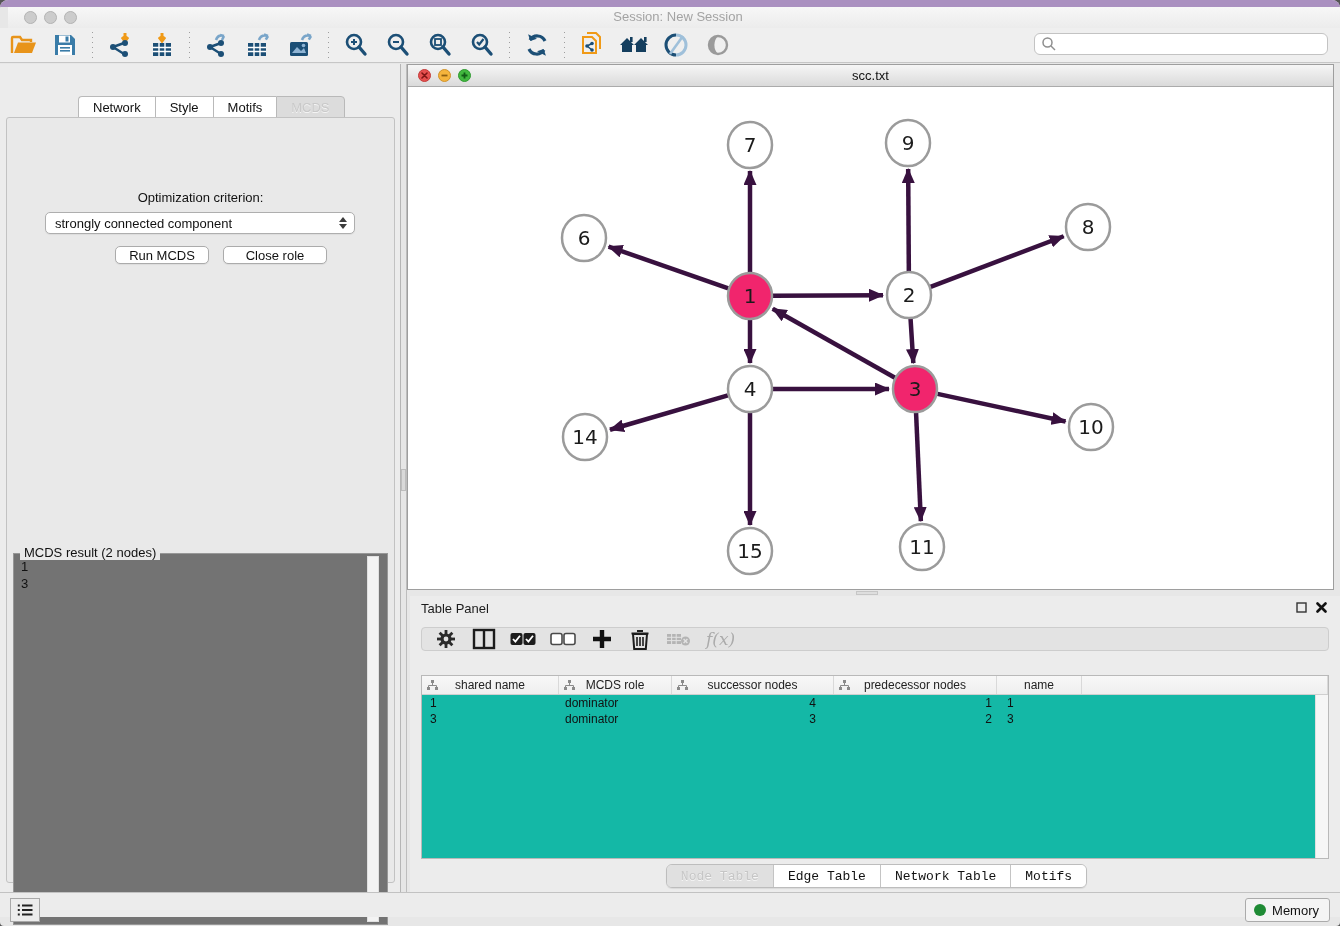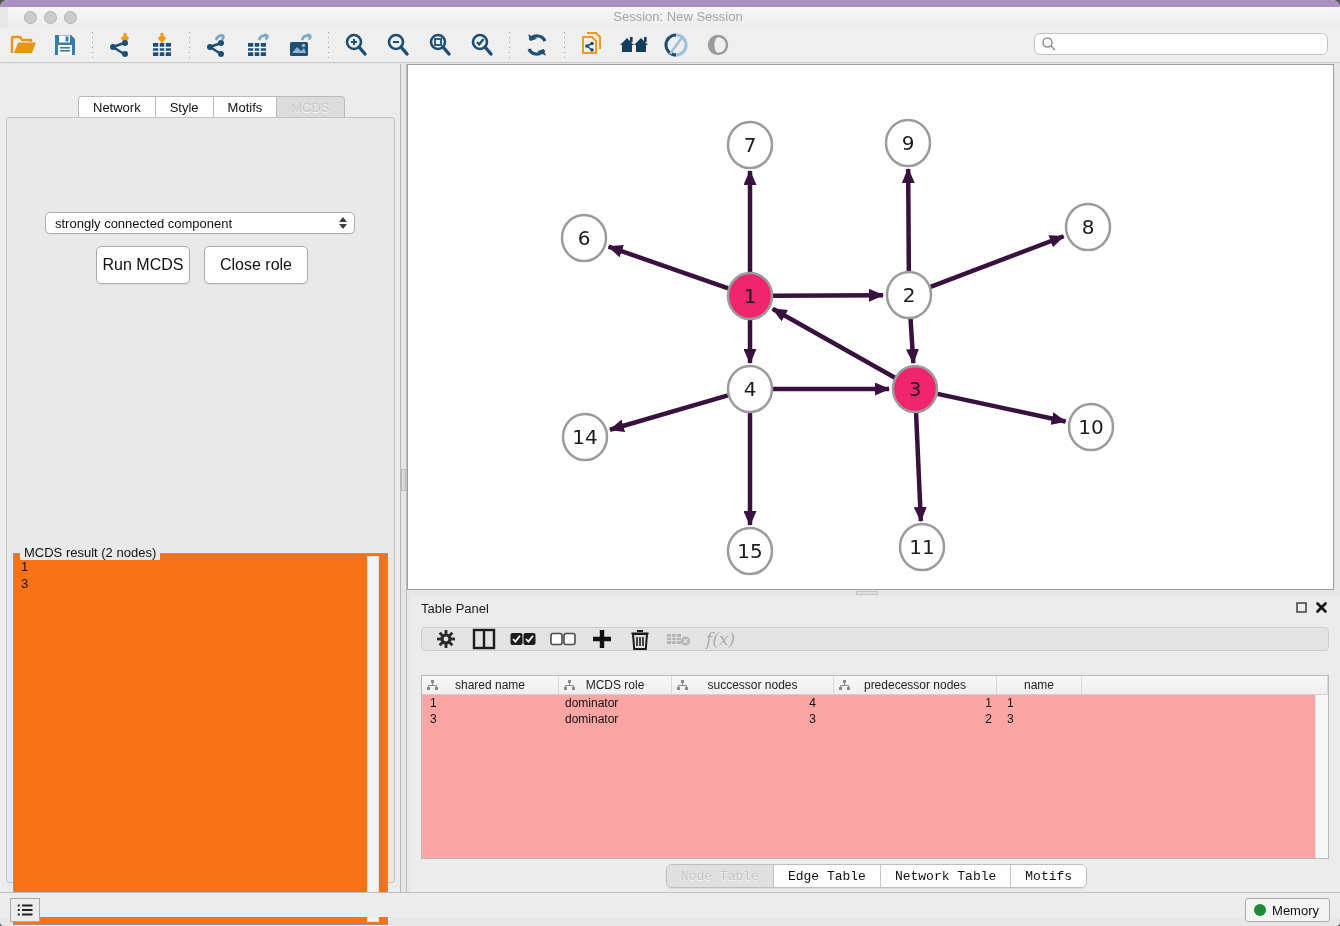--- a/index.html
+++ b/index.html
@@ -42,27 +42,27 @@
   .cp-content { position:absolute; left:6px; top:53px; width:389px; height:766px; background:#e9e9e9;
                 border:1px solid #c2c2c2; border-radius:3px; }
   .opt-label { position:absolute; left:0; width:100%; top:72px; text-align:center; font-size:13px; color:#111; }
   .dropdown { position:absolute; left:38px; top:94px; width:310px; height:22px; background:#fff;
               border:1px solid #aeaeae; border-radius:5px; display:flex; align-items:center; padding:0 22px 0 9px;
               font-size:13px; color:#111; box-shadow:0 1px 1px rgba(0,0,0,.06); }
   .stepper { position:absolute; right:7px; top:4px; display:flex; flex-direction:column; gap:2px; }
   .stepper i { width:0; height:0; border-left:4px solid transparent; border-right:4px solid transparent; }
   .stepper .up { border-bottom:5px solid #3c3c3c; }
   .stepper .dn { border-top:5px solid #3c3c3c; }
-  .cp-btn { position:absolute; top:128px; height:38px; background:#fff; border:1px solid #ababab;
-            border-radius:5px; font-size:16px; color:#111; display:flex; align-items:center; justify-content:center;
-            box-shadow:0 1px 1px rgba(0,0,0,.06); }
+  .cp-btn { position:absolute; top:128px; height:18px; background:#fff; border:1px solid #ababab;
+            border-radius:5px; font-size:13px; color:#111; display:flex; align-items:center; justify-content:center;
+            box-shadow:0 1px 1px rgba(0,0,0,.06);margin-left:19px; }
   .btn-run { left:89px; width:94px; }
   .btn-close { left:197px; width:104px; }
 
-  .result-box { position:absolute; left:6px; top:435px; width:375px; height:372px; border:1px solid #979797; background:#f97316; }
+  .result-box { position:absolute; left:6px; top:435px; width:375px; height:372px; border:1px solid #979797; background:#737373; }
   .result-legend { position:absolute; left:6px; top:-9px; background:#e9e9e9; padding:0 4px; font-size:13px; color:#111; }
   .result-lines { position:absolute; left:0; top:4px; padding-left:7px; font-size:13px; color:#111; line-height:17px; }
   .result-scroll { position:absolute; right:8px; top:2px; bottom:2px; width:12px; background:#f3f3f3; border:1px solid #e0e0e0; }
 
   
   .v-splitter { position:absolute; left:401px; top:64px; width:6px; height:828px; background:#e6e6e6; border-right:1px solid #bdbdbd; }
   .v-handle { position:absolute; left:0; top:405px; width:5px; height:22px; background:#d9d9d9; border:1px solid #bdbdbd; }
   .h-handle { position:absolute; left:856px; top:591px; width:22px; height:4px; background:#dedede; border:1px solid #c6c6c6; }
 
   
@@ -79,21 +79,21 @@
 
   
   .table-panel { position:absolute; left:410px; top:596px; width:933px; height:296px; background:#ececec; }
   .tp-header-title { position:absolute; left:11px; top:5px; font-size:13px; color:#1c1c1c; }
   .tp-icons { position:absolute; right:16px; top:6px; display:flex; gap:9px; align-items:center; }
   .tp-toolbar { position:absolute; left:11px; top:31px; width:908px; height:24px; background:#e3e3e3;
                 border:1px solid #cdcdcd; border-radius:4px; display:flex; align-items:center; padding-left:12px; }
   .tp-tool { margin-right:14px; display:flex; align-items:center; justify-content:center; min-width:24px; height:26px; }
   .fx-label { font-family:"DejaVu Serif", serif; font-style:italic; font-size:17px; color:#ababab; }
 
-  .data-table { position:absolute; left:11px; top:79px; width:908px; height:184px; background:#fca5a5; border:1px solid #b9b9b9; overflow:hidden; }
+  .data-table { position:absolute; left:11px; top:79px; width:908px; height:184px; background:#14b8a6; border:1px solid #b9b9b9; overflow:hidden; }
   .dt-headrow { display:flex; height:19px; background:linear-gradient(#f8f8f8,#efefef); border-bottom:1px solid #cfcfcf; }
   .dt-hcell { position:relative; display:flex; align-items:center; justify-content:center; border-right:1px solid #d9d9d9;
               font-size:12px; color:#222; }
   .dt-hicon { position:absolute; left:5px; top:4px; }
   .dt-row { display:flex; height:16px; align-items:center; font-size:12px; color:#111; }
   .dt-cell { overflow:hidden; white-space:nowrap; }
   .c0{width:137px;} .c1{width:113px;} .c2{width:162px;} .c3{width:163px;} .c4{width:85px;} .cf{flex:1;}
   .dt-cell.c0{padding-left:8px;} .dt-cell.c1{padding-left:6px;}
   .dt-cell.c2{text-align:right;padding-right:18px;} .dt-cell.c3{text-align:right;padding-right:5px;}
   .dt-cell.c4{padding-left:10px;}
@@ -266,20 +266,21 @@
   </div>
 
   <div class="control-panel">
     <div class="cp-tabs">
       <div class="cp-tab">Network</div>
       <div class="cp-tab">Style</div>
       <div class="cp-tab">Motifs</div>
       <div class="cp-tab selected">MCDS</div>
     </div>
     <div class="cp-content">
+      <div class="opt-label">Optimization criterion:</div>
       <div class="dropdown">
         <span>strongly connected component</span>
         <span class="stepper">
             <i class="up"></i>
             <i class="dn"></i>
           </span>
       </div>
       <div class="cp-btn btn-run">Run MCDS</div>
       <div class="cp-btn btn-close">Close role</div>
       <div class="result-box">
@@ -291,20 +292,38 @@
         <div class="result-scroll"></div>
       </div>
     </div>
   </div>
 
   <div class="v-splitter">
       <div class="v-handle"></div>
     </div>
 
   <div class="net-window">
+    <div class="net-titlebar">
+      <div class="tl tl-close">
+        <svg width="7" height="7" viewBox="0 0 7 7">
+            <path d="M1 1 L6 6 M6 1 L1 6" stroke="#7e1514" stroke-width="1.6" stroke-linecap="round"></path>
+          </svg>
+      </div>
+      <div class="tl tl-min">
+        <svg width="7" height="7" viewBox="0 0 7 7">
+            <path d="M0.5 3.5 h6" stroke="#8e5f10" stroke-width="1.8"></path>
+          </svg>
+      </div>
+      <div class="tl tl-max">
+        <svg width="7" height="7" viewBox="0 0 7 7">
+            <path d="M3.5 0.5 v6 M0.5 3.5 h6" stroke="#115c17" stroke-width="1.8"></path>
+          </svg>
+      </div>
+      <div class="net-title">scc.txt</div>
+    </div>
     <div class="net-canvas">
       <svg width="925" height="502" viewBox="0 0 925 502">
           <defs>
             <marker id="arrow" viewBox="0 0 15 13" refX="14" refY="6.5" markerWidth="15" markerHeight="13" orient="auto" markerUnits="userSpaceOnUse">
               <path d="M0 0 L15 6.5 L0 13 z" fill="#38113f"></path>
             </marker>
           </defs>
           <line x1="342" y1="186" x2="342" y2="84" stroke="#38113f" stroke-width="4.5" marker-end="url(#arrow)"></line>
           <line x1="320.28718253123094" y1="201.4135938964542" x2="200.54492409513023" y2="159.5759373344431" stroke="#38113f" stroke-width="4.5" marker-end="url(#arrow)"></line>
           <line x1="364.9995451264251" y1="208.85534877278977" x2="475.0005142049107" y2="208.16351877858546" stroke="#38113f" stroke-width="4.5" marker-end="url(#arrow)"></line>

